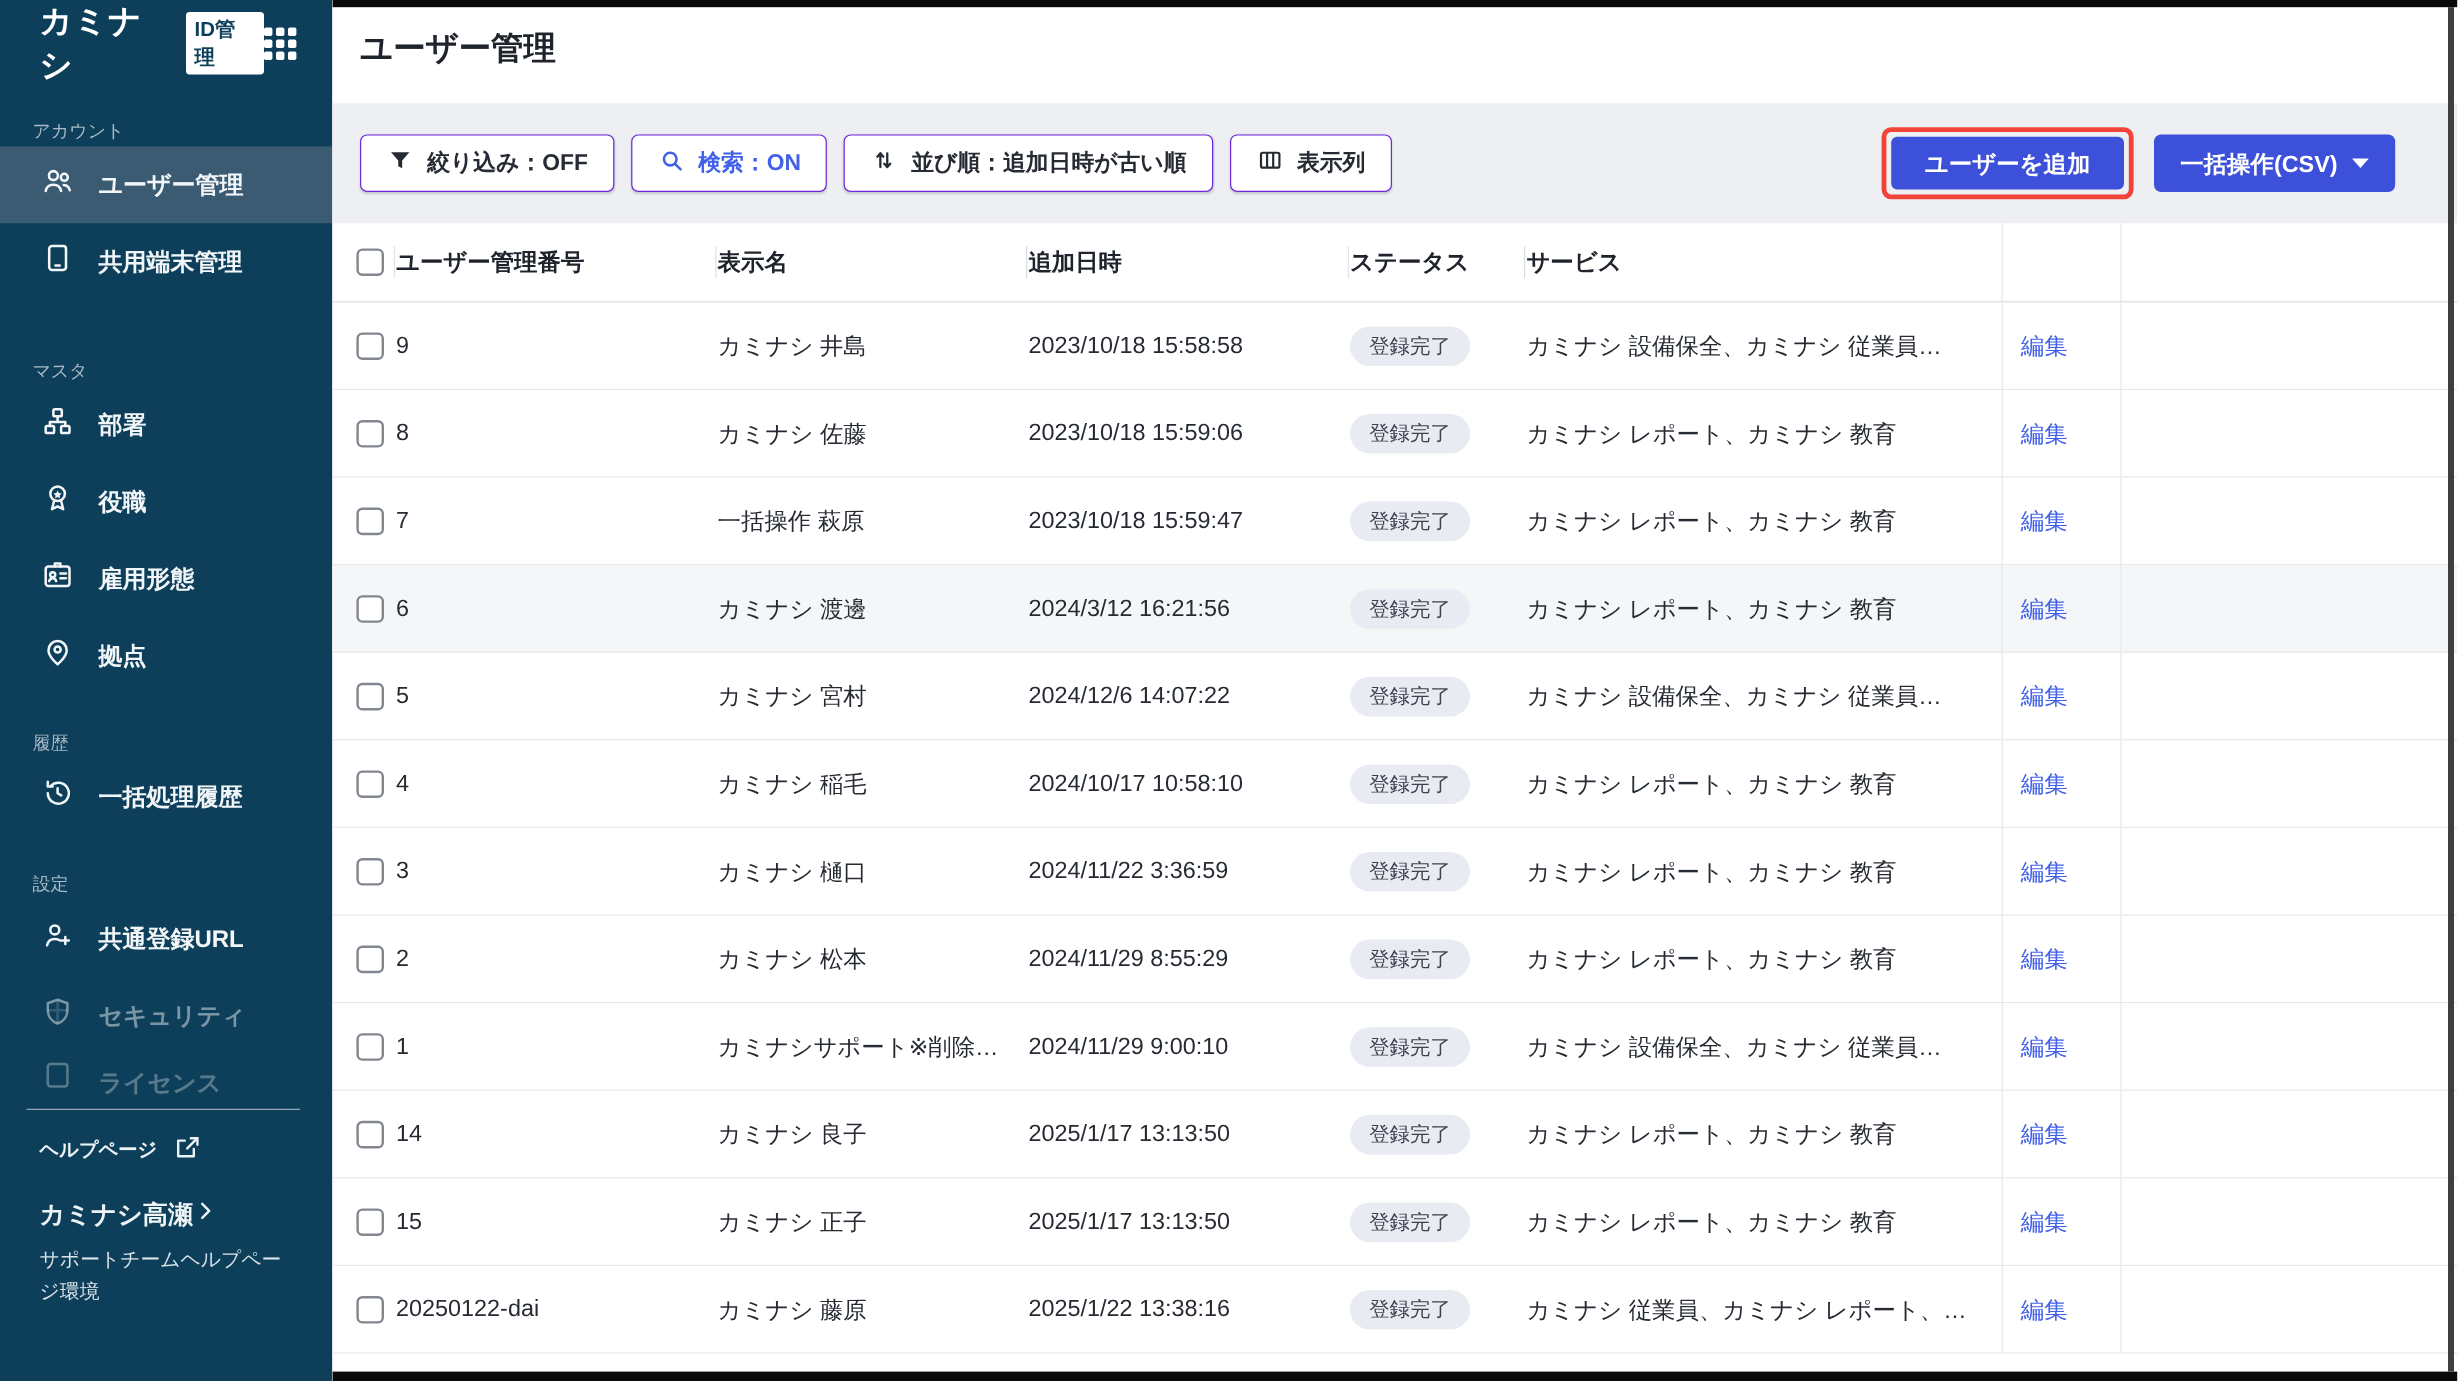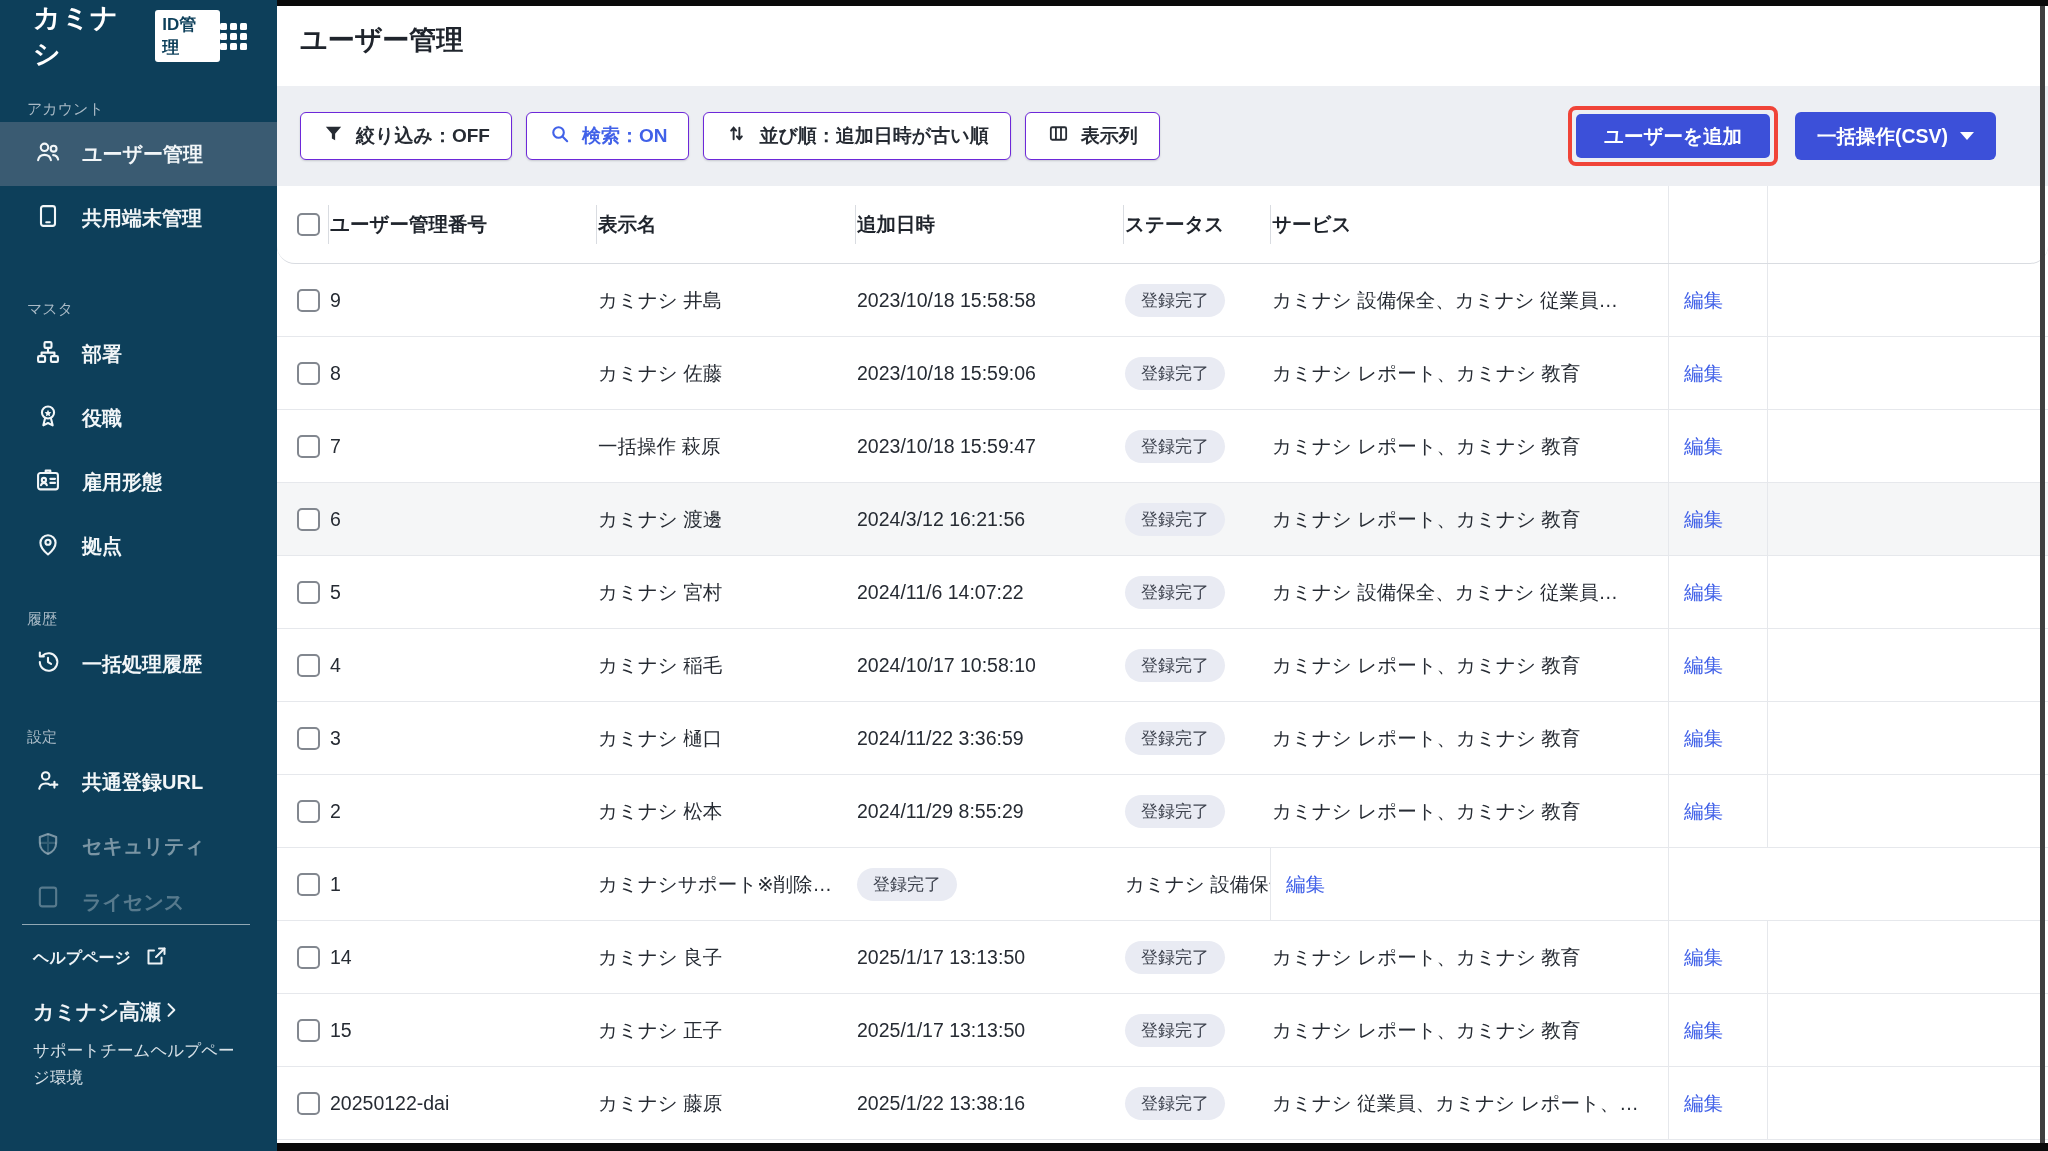--- a/index.html
+++ b/index.html
@@ -66,21 +66,21 @@
   .btn-add{height:44px; padding:0 28px; border-radius:5px;}
   .btn-bulk{height:48px; padding:0 22px;}
   .caret{width:0; height:0; border-left:7px solid transparent; border-right:7px solid transparent;
     border-top:8px solid #fff;}
 
   
   .table{position:absolute; top:186px; left:0; right:0;}
   .thead,.trow{display:grid;
     grid-template-columns:51px 268px 259px 268px 147px 398px 99px 1fr;
     align-items:center;}
-  .thead{height:78px; border-bottom:1px solid var(--tick); font-weight:bold; color:#1f242c; font-size:19.5px;border-radius:18px;}
+  .thead{height:66px; border-bottom:1px solid var(--tick); font-weight:bold; color:#1f242c; font-size:19.5px;}
   .cell{padding-left:2px; white-space:nowrap; overflow:hidden; font-size:19.5px;}
   .thead .cell{position:relative; height:100%; display:flex; align-items:center;}
   .thead .cell.tick::before{content:""; position:absolute; left:0; top:19px; bottom:19px;
     width:1px; background:var(--tick);}
   .col-edit{border-left:1px solid var(--row-line); height:100%; display:flex; align-items:center;
     padding-left:15px;}
   .col-rest{border-left:1px solid var(--row-line); height:100%;}
   .cb-wrap{display:flex; justify-content:flex-end; padding-right:8px; height:100%; align-items:center;}
   .checkbox{width:23px; height:23px; border:2px solid #82878f; border-radius:5px; background:#fff; cursor:pointer;}
   .trow{height:73px; border-bottom:1px solid var(--row-line); color:#262b33;}
@@ -379,21 +379,21 @@
             <span class="edit-link">編集</span>
           </div>
           <div class="cell col-rest"></div>
         </div>
         <div class="trow">
           <div class="cell cb-wrap">
             <span class="checkbox"></span>
           </div>
           <div class="cell">5</div>
           <div class="cell">カミナシ 宮村</div>
-          <div class="cell">2024/11/6 14:07:22</div>
+          <div class="cell">2024/12/6 14:07:22</div>
           <div class="cell">
             <span class="pill">登録完了</span>
           </div>
           <div class="cell">カミナシ 設備保全、カミナシ 従業員…</div>
           <div class="cell col-edit">
             <span class="edit-link">編集</span>
           </div>
           <div class="cell col-rest"></div>
         </div>
         <div class="trow">
@@ -443,20 +443,21 @@
             <span class="edit-link">編集</span>
           </div>
           <div class="cell col-rest"></div>
         </div>
         <div class="trow">
           <div class="cell cb-wrap">
             <span class="checkbox"></span>
           </div>
           <div class="cell">1</div>
           <div class="cell">カミナシサポート※削除…</div>
+          <div class="cell">2024/11/29 9:00:10</div>
           <div class="cell">
             <span class="pill">登録完了</span>
           </div>
           <div class="cell">カミナシ 設備保全、カミナシ 従業員…</div>
           <div class="cell col-edit">
             <span class="edit-link">編集</span>
           </div>
           <div class="cell col-rest"></div>
         </div>
         <div class="trow">

